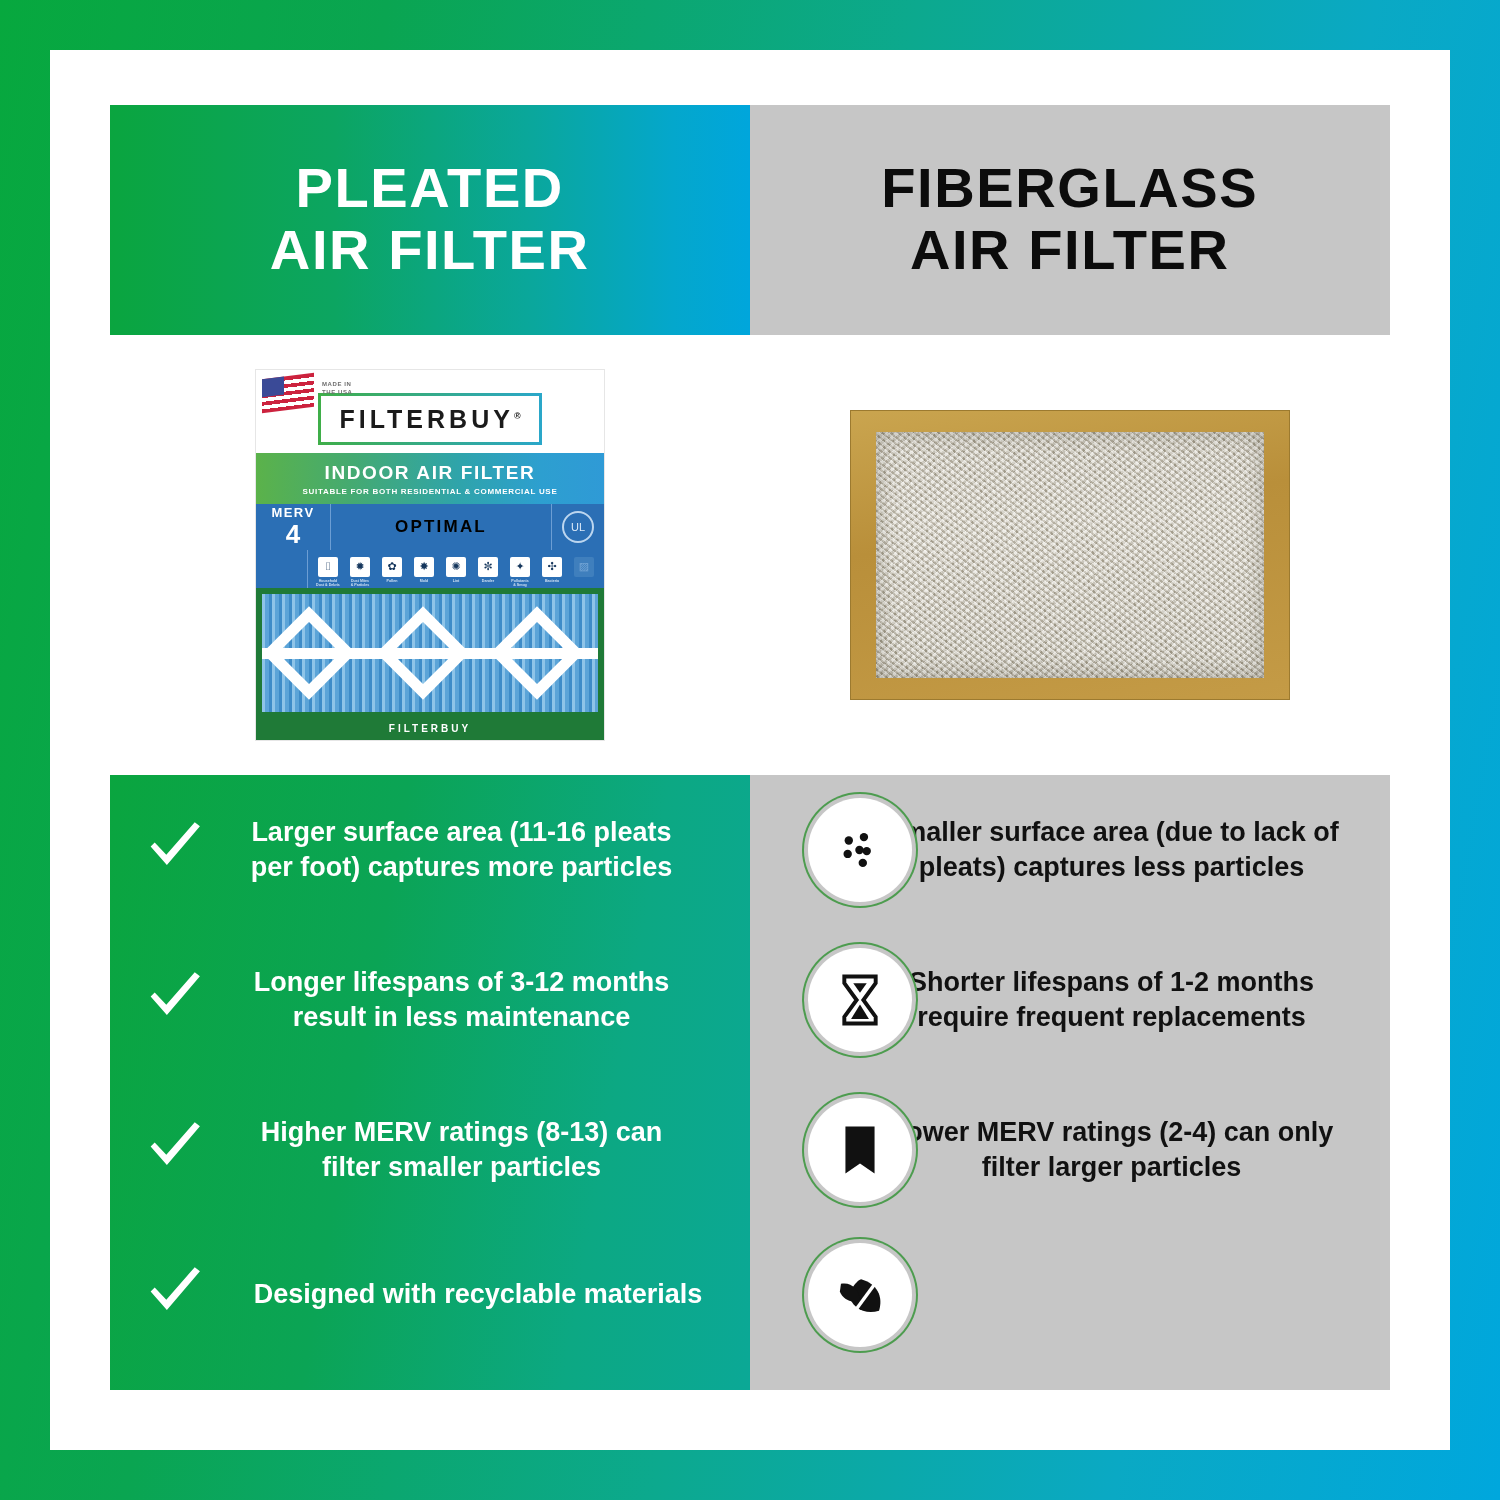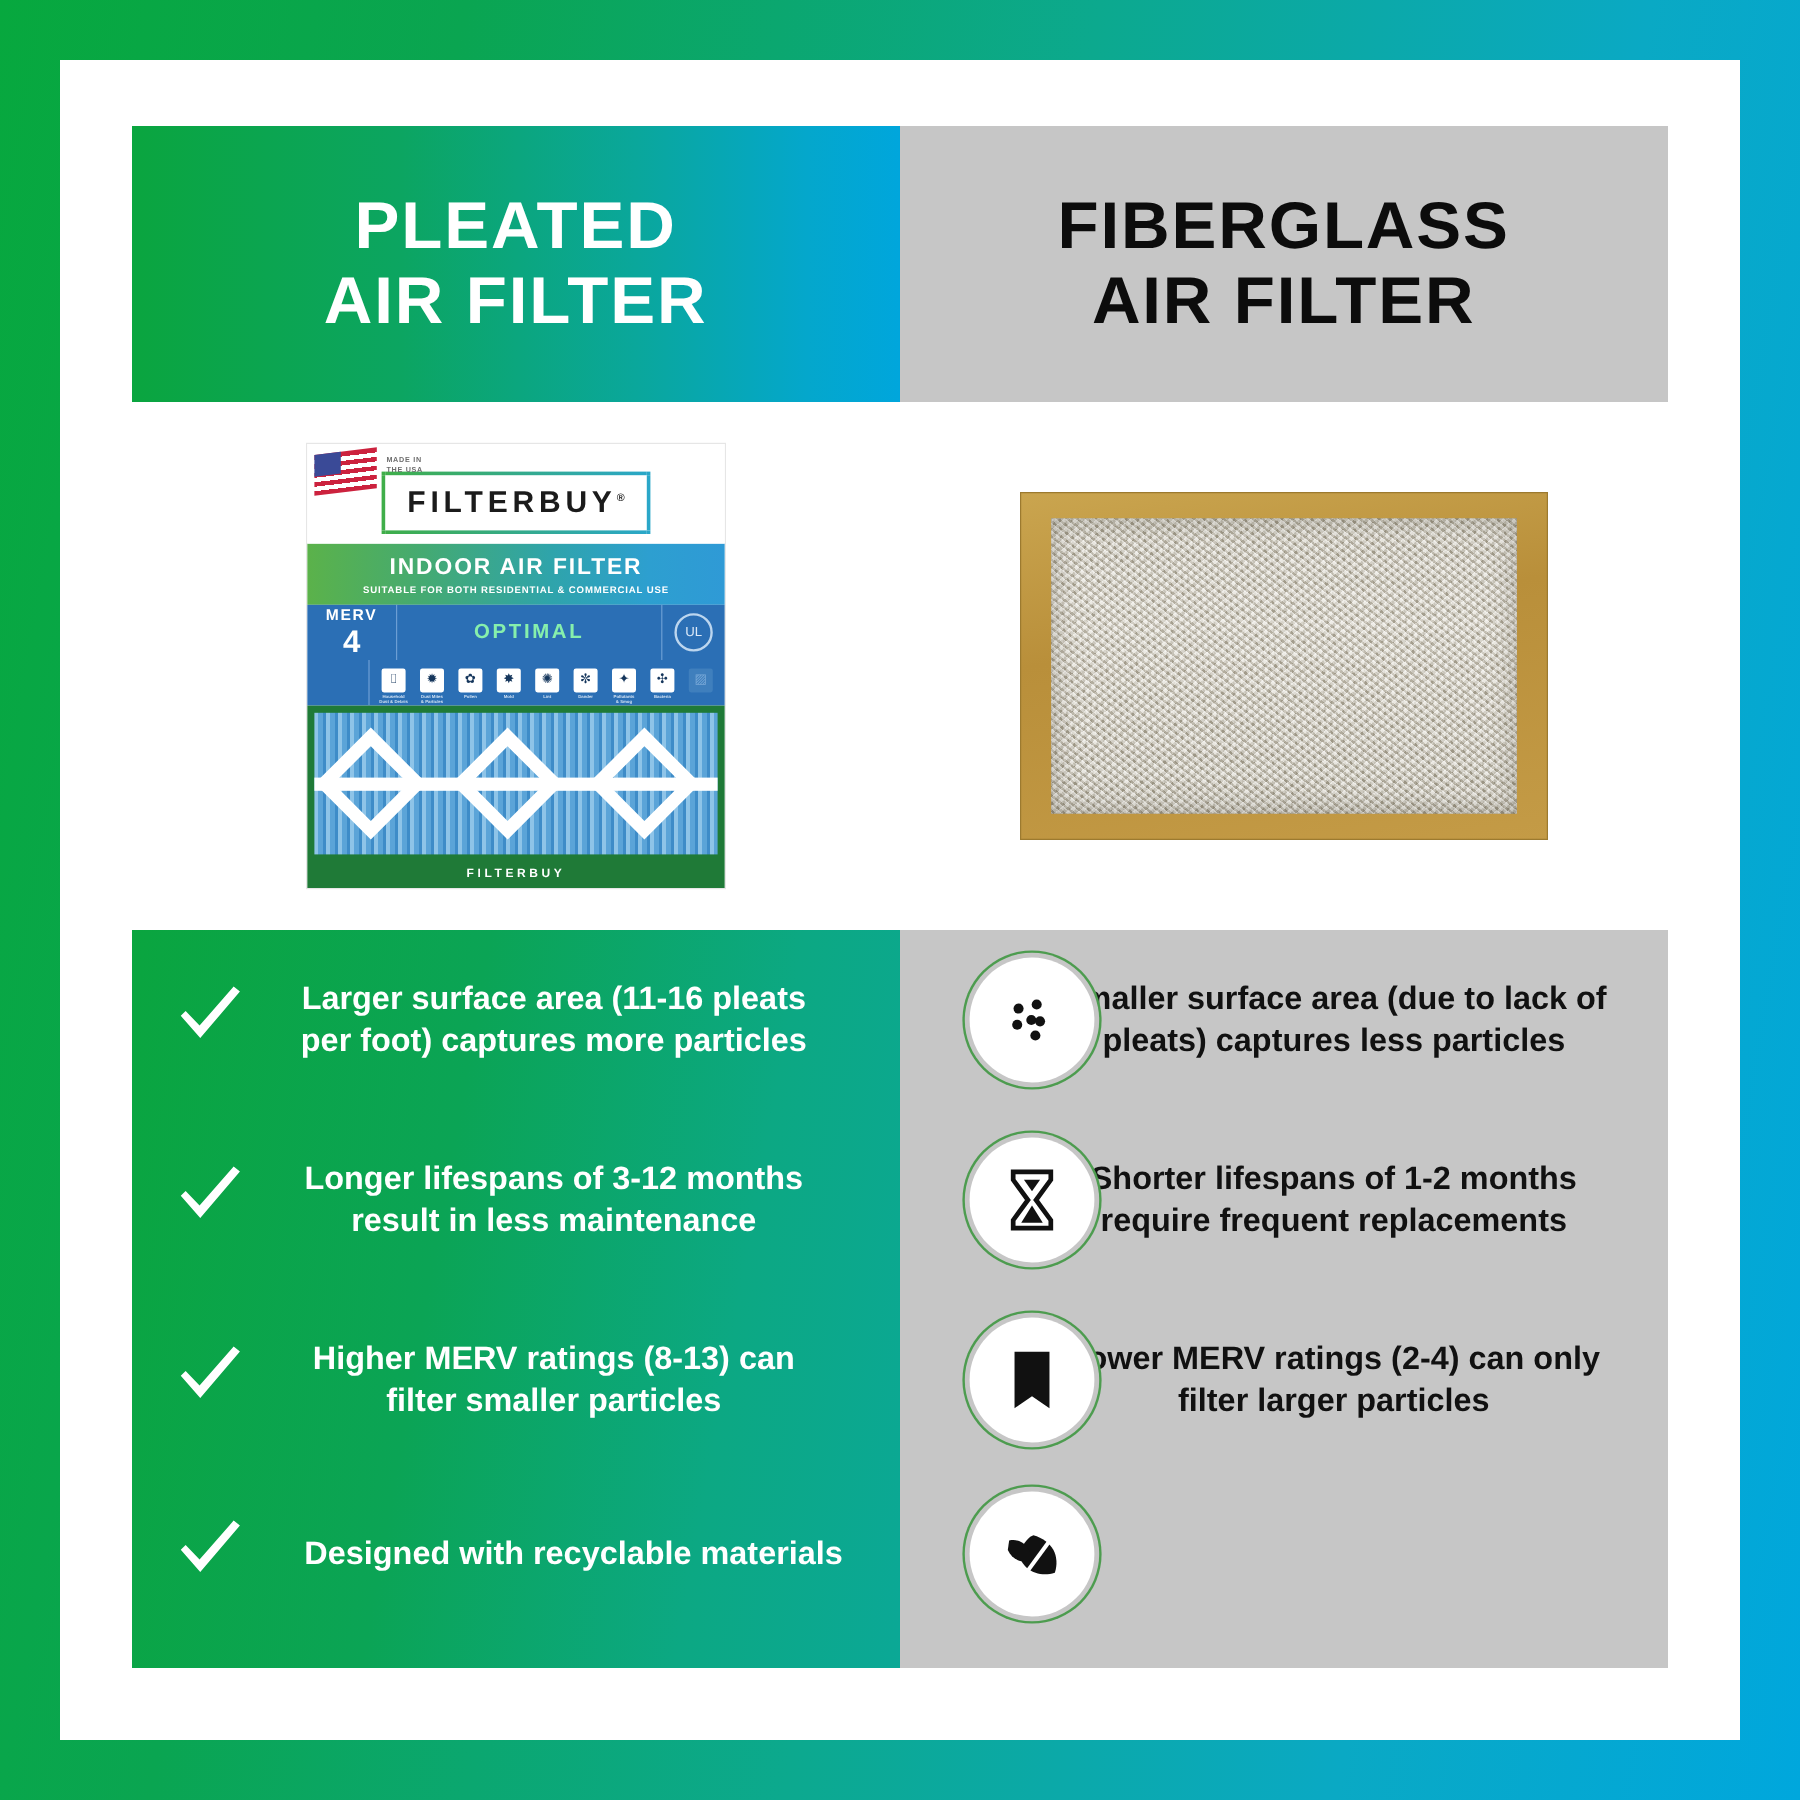--- a/index.html
+++ b/index.html
@@ -118,21 +118,21 @@
   .blue-top{display:flex;height:46px;}
   .merv-cell{
     width:74px;border-right:1px solid #6c9ed4;
     color:#fff;display:flex;flex-direction:column;align-items:center;justify-content:center;
     line-height:1;
   }
   .merv-word{font-size:13px;font-weight:bold;letter-spacing:1.4px;}
   .merv-num{font-size:26px;font-weight:bold;margin-top:2px;}
   .optimal-cell{
     flex:1;display:flex;align-items:center;justify-content:center;
-    color:#86efac;font-size:17px;font-weight:bold;letter-spacing:2.2px;
+    color:#000000;font-size:17px;font-weight:bold;letter-spacing:2.2px;
     border-right:1px solid #6c9ed4;
   }
   .ul-cell{width:52px;display:flex;align-items:center;justify-content:center;}
   .ul-mark{
     width:28px;height:28px;border-radius:50%;
     border:2px solid #bcd6ef;color:#dbe9f8;
     font-size:11px;font-weight:normal;
     display:flex;align-items:center;justify-content:center;
   }
   .blue-mid{display:flex;flex:1;}

